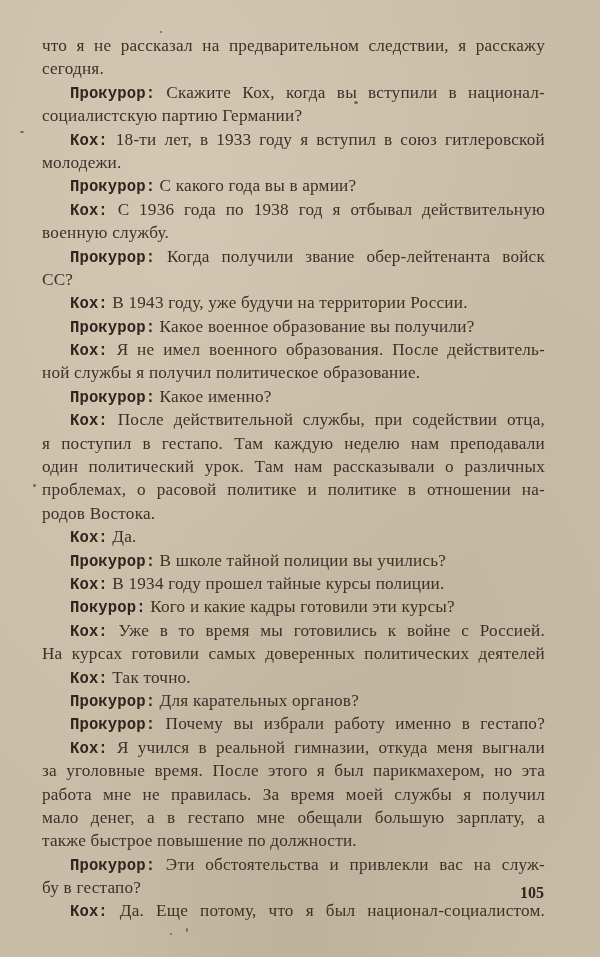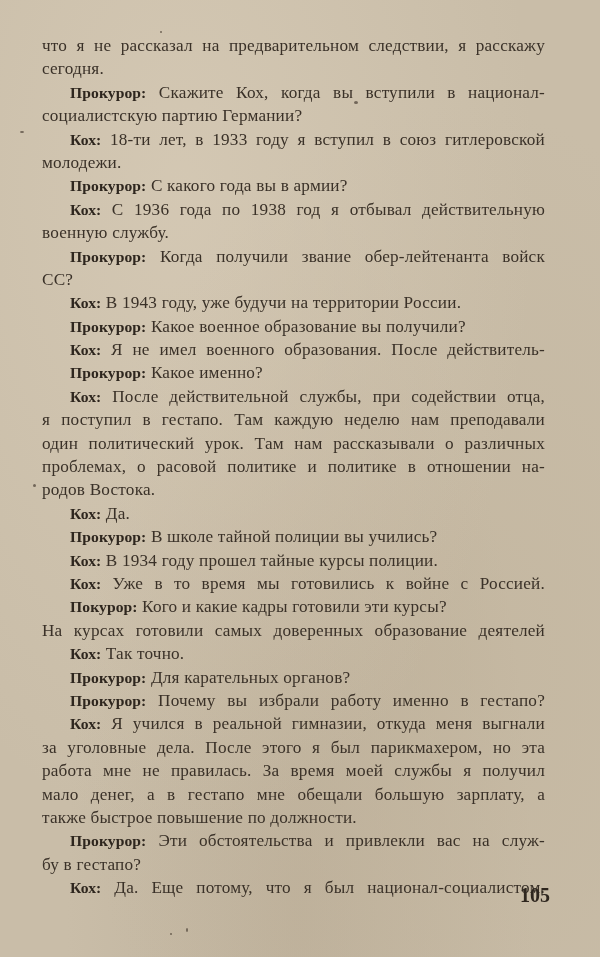--- a/index.html
+++ b/index.html
@@ -34,33 +34,33 @@
     text-align-last: justify;
     letter-spacing: 0.2px;
   }
   .line.last {
     text-align-last: left;
   }
   .line.indent {
     padding-left: 28px;
   }
   .speaker {
-    font-family: Liberation Serif, serif;
+    font-family: Liberation Mono, monospace;
     font-weight: bold;
     font-size: 15.6px;
     color: #2e261e;
     letter-spacing: 0.1px;
   }
   .page-number {
     position: absolute;
     left: 520px;
     top: 884px;
     font-family: "Liberation Serif", serif;
     font-weight: bold;
-    font-size: 20px;
+    font-size: 16px;
     color: #2e261e;
   }
   .speck {
     position: absolute;
     width: 3px;
     height: 3px;
     border-radius: 50%;
     background: #4a3f34;
     opacity: 0.7;
   }
@@ -76,37 +76,38 @@
     <div class="line indent"><span class="speaker">Кох:</span><span> 18-ти лет, в 1933 году я вступил в союз гитлеровской</span></div>
     <div class="line last"><span>молодежи.</span></div>
     <div class="line indent last"><span class="speaker">Прокурор:</span><span> С какого года вы в армии?</span></div>
     <div class="line indent"><span class="speaker">Кох:</span><span> С 1936 года по 1938 год я отбывал  действительную</span></div>
     <div class="line last"><span>военную службу.</span></div>
     <div class="line indent"><span class="speaker">Прокурор:</span><span> Когда получили звание обер-лейтенанта войск</span></div>
     <div class="line last"><span>СС?</span></div>
     <div class="line indent last"><span class="speaker">Кох:</span><span> В 1943 году, уже будучи на территории России.</span></div>
     <div class="line indent last"><span class="speaker">Прокурор:</span><span> Какое военное образование вы получили?</span></div>
     <div class="line indent"><span class="speaker">Кох:</span><span> Я не имел военного образования. После действитель-</span></div>
+    <div class="line last"><span>ной службы я получил политическое образование.</span></div>
     <div class="line indent last"><span class="speaker">Прокурор:</span><span> Какое именно?</span></div>
     <div class="line indent"><span class="speaker">Кох:</span><span> После действительной службы, при содействии отца,</span></div>
     <div class="line"><span>я поступил в гестапо. Там каждую неделю  нам преподавали</span></div>
     <div class="line"><span>один политический урок.  Там нам рассказывали о различных</span></div>
     <div class="line"><span>проблемах, о расовой  политике и политике в отношении на-</span></div>
     <div class="line last"><span>родов Востока.</span></div>
     <div class="line indent last"><span class="speaker">Кох:</span><span> Да.</span></div>
     <div class="line indent last"><span class="speaker">Прокурор:</span><span> В школе тайной полиции вы учились?</span></div>
     <div class="line indent last"><span class="speaker">Кох:</span><span> В 1934 году прошел тайные курсы полиции.</span></div>
+    <div class="line indent last"><span class="speaker">Покурор:</span><span> Кого и какие кадры готовили эти курсы?</span></div>
     <div class="line indent"><span class="speaker">Кох:</span><span> Уже в то время мы  готовились к войне  с  Россией.</span></div>
-    <div class="line indent last"><span class="speaker">Покурор:</span><span> Кого и какие кадры готовили эти курсы?</span></div>
-    <div class="line"><span>На курсах готовили самых доверенных образование деятелей</span></div>
+    <div class="line"><span>На курсах готовили самых доверенных политических деятелей</span></div>
     <div class="line indent last"><span class="speaker">Кох:</span><span> Так точно.</span></div>
     <div class="line indent last"><span class="speaker">Прокурор:</span><span> Для карательных органов?</span></div>
     <div class="line indent"><span class="speaker">Прокурор:</span><span> Почему вы избрали работу именно в гестапо?</span></div>
     <div class="line indent"><span class="speaker">Кох:</span><span> Я учился в реальной гимназии, откуда  меня выгнали</span></div>
-    <div class="line"><span>за уголовные дела. После этого я был парикмахером, но эта</span></div>
+    <div class="line"><span>за уголовные время. После этого я был парикмахером, но эта</span></div>
     <div class="line"><span>работа мне не правилась.  За время моей  службы я получил</span></div>
     <div class="line"><span>мало денег, а в гестапо мне  обещали большую  зарплату, а</span></div>
     <div class="line last"><span>также быстрое повышение  по должности.</span></div>
     <div class="line indent"><span class="speaker">Прокурор:</span><span> Эти обстоятельства и привлекли вас на служ-</span></div>
     <div class="line last"><span>бу в гестапо?</span></div>
     <div class="line indent"><span class="speaker">Кох:</span><span> Да. Еще потому, что я был национал-социалистом.</span></div>
   </div>
 
 <div class="page-number">105</div>
 

